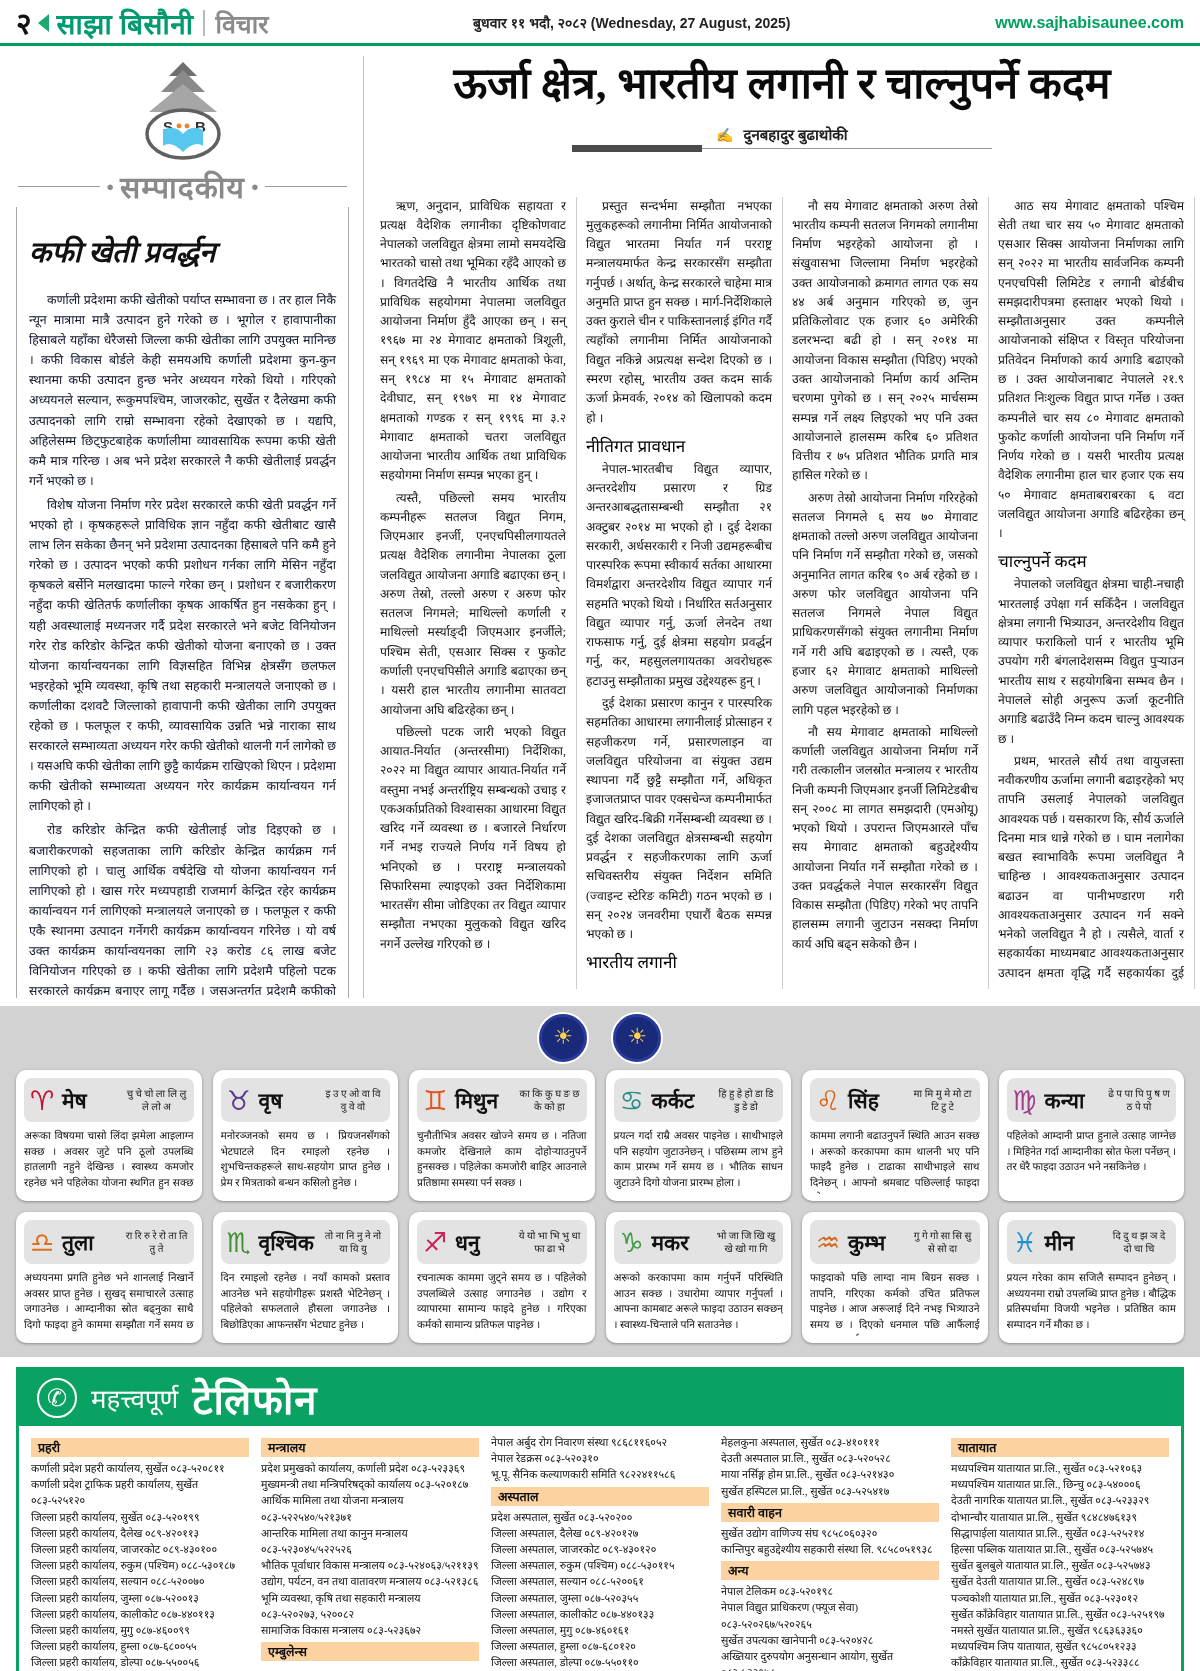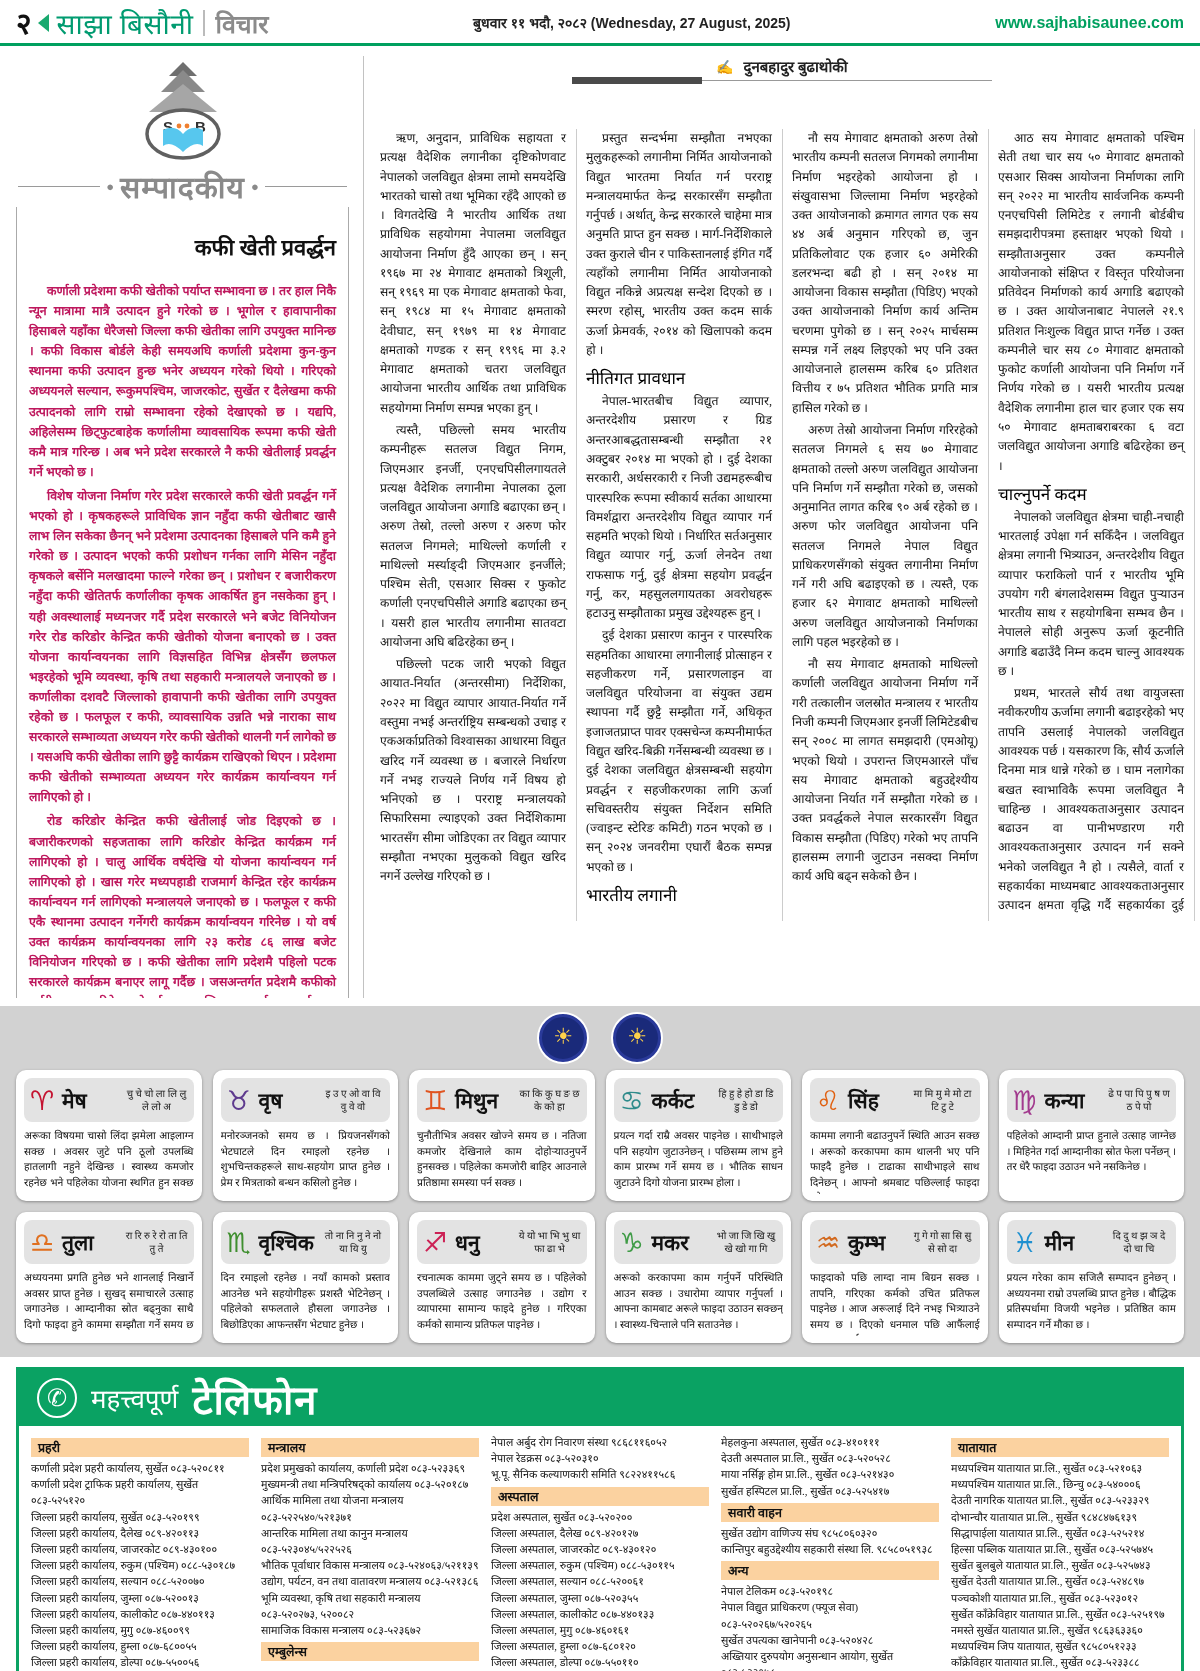--- a/index.html
+++ b/index.html
@@ -3,37 +3,37 @@
 <meta charset="utf-8">
 <style>
   * { margin:0; padding:0; box-sizing:border-box; }
   body { background:#888; font-family:"Liberation Serif","DejaVu Serif",serif; }
   .page { width:1200px; height:1671px; background:#fff; margin:0 auto; position:relative; overflow:hidden; }
 
   
   .topbar { height:46px; display:flex; align-items:center; padding:2px 16px 0 16px; border-bottom:3px solid #00a05f; }
   .pagenum { font-size:30px; font-weight:bold; color:#111; margin-right:6px; }
   .tick { width:0; height:0; border-top:9px solid transparent; border-bottom:9px solid transparent; border-right:11px solid #00a05f; margin-right:8px; opacity:.9; }
-  .masthead { font-size:28px; font-weight:normal; color:#009b70; letter-spacing:.5px; }
+  .masthead { font-size:28px; font-weight:bold; color:#009b70; letter-spacing:.5px; }
   .mast-sep { width:2px; height:26px; background:#bbb; margin:0 10px; }
   .section-name { font-size:25px; font-weight:bold; color:#8b8b8b; }
   .topdate { flex:1; text-align:center; font-size:14px; color:#222; font-weight:bold; font-family:"Liberation Sans",sans-serif; }
   .site { font-size:16px; font-weight:bold; color:#00a05f; font-family:"Liberation Sans",sans-serif; }
 
   
   .mainwrap { display:flex; padding:10px 16px 0 16px; height:952px; overflow:hidden; }
   .editorial { width:348px; flex:none; padding:0 14px 0 0; border-right:1px solid #c2c2c2; }
   .edit-logo { display:block; margin:4px auto 2px auto; }
   .edit-label { display:flex; align-items:center; margin:2px 2px 0 2px; color:#8a8a8a; }
   .edit-label:before, .edit-label:after { content:""; flex:1; border-top:1.5px solid #9a9a9a; }
   .edit-label .dot { color:#8a8a8a; font-size:13px; margin:0 6px; }
   .edit-label .lbl { font-size:30px; font-weight:bold; letter-spacing:1px; }
   .edit-frame { border:1px solid #aaa; border-top:none; padding:8px 12px 10px 12px; min-height:770px; }
-  .edit-title { font-size:22px; font-weight:bold; text-align:right; margin:16px 0 20px 0; color:#111; }
-  .edit-frame p { font-size:12.4px; line-height:1.62; text-align:justify; text-indent:18px; margin-bottom:4px; color:#be185d;font-weight:bold; }
+  .edit-title { font-size:29px; font-weight:bold; text-align:left; margin:16px 0 20px 0; color:#111;font-style:italic; }
+  .edit-frame p { font-size:12.4px; line-height:1.62; text-align:justify; text-indent:18px; margin-bottom:4px; color:#0f172a; }
 
   .article { flex:1; padding-left:16px; }
   .headline { font-size:43px; font-weight:bold; text-align:center; color:#0a0a0a; margin:2px 20px 14px 20px; line-height:1.2; }
   .byline { width:420px; margin:0 auto 4px auto; text-align:center; font-size:15px; font-weight:bold; color:#222; }
   .byline .pen { color:#666; margin-right:6px; font-size:14px; }
   .byrule { width:420px; margin:2px auto 12px auto; height:1px; background:#999; position:relative; }
   .byrule .thick { position:absolute; left:0; top:-3px; width:130px; height:7px; background:#4a4a4a; }
   .cols { column-count:4; column-gap:20px; column-rule:1px solid #ccc; height:792px;margin-top:48px; }
   .cols p { font-size:12.2px; line-height:1.58; text-align:justify; text-indent:16px; margin-bottom:3px; color:#111; }
   .cols h4 { font-size:17px; font-weight:normal; margin:6px 0 3px 0; color:#000; }
@@ -102,20 +102,21 @@
         <h2 class="edit-title">कफी खेती प्रवर्द्धन</h2>
         <div id="edit-paras">
             <p>कर्णाली प्रदेशमा कफी खेतीको पर्याप्त सम्भावना छ । तर हाल निकै न्यून मात्रामा मात्रै उत्पादन हुने गरेको छ । भूगोल र हावापानीका हिसाबले यहाँका धेरैजसो जिल्ला कफी खेतीका लागि उपयुक्त मानिन्छ । कफी विकास बोर्डले केही समयअघि कर्णाली प्रदेशमा कुन-कुन स्थानमा कफी उत्पादन हुन्छ भनेर अध्ययन गरेको थियो । गरिएको अध्ययनले सल्यान, रूकुमपश्चिम, जाजरकोट, सुर्खेत र दैलेखमा कफी उत्पादनको लागि राम्रो सम्भावना रहेको देखाएको छ । यद्यपि, अहिलेसम्म छिट्फुटबाहेक कर्णालीमा व्यावसायिक रूपमा कफी खेती कमै मात्र गरिन्छ । अब भने प्रदेश सरकारले नै कफी खेतीलाई प्रवर्द्धन गर्ने भएको छ ।</p>
             <p>विशेष योजना निर्माण गरेर प्रदेश सरकारले कफी खेती प्रवर्द्धन गर्ने भएको हो । कृषकहरूले प्राविधिक ज्ञान नहुँदा कफी खेतीबाट खासै लाभ लिन सकेका छैनन् भने प्रदेशमा उत्पादनका हिसाबले पनि कमै हुने गरेको छ । उत्पादन भएको कफी प्रशोधन गर्नका लागि मेसिन नहुँदा कृषकले बर्सेनि मलखादमा फाल्ने गरेका छन् । प्रशोधन र बजारीकरण नहुँदा कफी खेतितर्फ कर्णालीका कृषक आकर्षित हुन नसकेका हुन् । यही अवस्थालाई मध्यनजर गर्दै प्रदेश सरकारले भने बजेट विनियोजन गरेर रोड करिडोर केन्द्रित कफी खेतीको योजना बनाएको छ । उक्त योजना कार्यान्वयनका लागि विज्ञसहित विभिन्न क्षेत्रसँग छलफल भइरहेको भूमि व्यवस्था, कृषि तथा सहकारी मन्त्रालयले जनाएको छ । कर्णालीका दशवटै जिल्लाको हावापानी कफी खेतीका लागि उपयुक्त रहेको छ । फलफूल र कफी, व्यावसायिक उन्नति भन्ने नाराका साथ सरकारले सम्भाव्यता अध्ययन गरेर कफी खेतीको थालनी गर्न लागेको छ । यसअघि कफी खेतीका लागि छुट्टै कार्यक्रम राखिएको थिएन । प्रदेशमा कफी खेतीको सम्भाव्यता अध्ययन गरेर कार्यक्रम कार्यान्वयन गर्न लागिएको हो ।</p>
             <p>रोड करिडोर केन्द्रित कफी खेतीलाई जोड दिइएको छ । बजारीकरणको सहजताका लागि करिडोर केन्द्रित कार्यक्रम गर्न लागिएको हो । चालु आर्थिक वर्षदेखि यो योजना कार्यान्वयन गर्न लागिएको हो । खास गरेर मध्यपहाडी राजमार्ग केन्द्रित रहेर कार्यक्रम कार्यान्वयन गर्न लागिएको मन्त्रालयले जनाएको छ । फलफूल र कफी एकै स्थानमा उत्पादन गर्नेगरी कार्यक्रम कार्यान्वयन गरिनेछ । यो वर्ष उक्त कार्यक्रम कार्यान्वयनका लागि २३ करोड ८६ लाख बजेट विनियोजन गरिएको छ । कफी खेतीका लागि प्रदेशमै पहिलो पटक सरकारले कार्यक्रम बनाएर लागू गर्दैछ । जसअन्तर्गत प्रदेशमै कफीको नर्सरी उत्पादन गरिनेछ । यो वर्ष चार वटा जिल्लामा कार्यक्रम कार्यान्वयन गरिनेछ । यो योजना प्रभावकारी कार्यान्वयन भएमा कर्णाली प्रदेशले पनि व्यावसायिक रूपमा कफी खेतीमार्फत लाभ लिन सक्नेछ ।</p>
           </div>
       </div>
     </aside>
 
     <section class="article">
+      <h1 class="headline">ऊर्जा क्षेत्र, भारतीय लगानी र चाल्नुपर्ने कदम</h1>
       <div class="byline">
         <span class="pen">✍</span>
         <span>दुनबहादुर बुढाथोकी</span>
       </div>
       <div class="byrule">
           <span class="thick"></span>
         </div>
       <div class="cols" id="article-body">
           <p>ऋण, अनुदान, प्राविधिक सहायता र प्रत्यक्ष वैदेशिक लगानीका दृष्टिकोणवाट नेपालको जलविद्युत क्षेत्रमा लामो समयदेखि भारतको चासो तथा भूमिका रहँदै आएको छ । विगतदेखि नै भारतीय आर्थिक तथा प्राविधिक सहयोगमा नेपालमा जलविद्युत आयोजना निर्माण हुँदै आएका छन् । सन् १९६७ मा २४ मेगावाट क्षमताको त्रिशूली, सन् १९६९ मा एक मेगावाट क्षमताको फेवा, सन् १९८४ मा १५ मेगावाट क्षमताको देवीघाट, सन् १९७९ मा १४ मेगावाट क्षमताको गण्डक र सन् १९९६ मा ३.२ मेगावाट क्षमताको चतरा जलविद्युत आयोजना भारतीय आर्थिक तथा प्राविधिक सहयोगमा निर्माण सम्पन्न भएका हुन् ।</p>
           <p>त्यस्तै, पछिल्लो समय भारतीय कम्पनीहरू सतलज विद्युत निगम, जिएमआर इनर्जी, एनएचपिसीलगायतले प्रत्यक्ष वैदेशिक लगानीमा नेपालका ठूला जलविद्युत आयोजना अगाडि बढाएका छन् । अरुण तेस्रो, तल्लो अरुण र अरुण फोर सतलज निगमले; माथिल्लो कर्णाली र माथिल्लो मर्स्याङ्दी जिएमआर इनर्जीले; पश्चिम सेती, एसआर सिक्स र फुकोट कर्णाली एनएचपिसीले अगाडि बढाएका छन् । यसरी हाल भारतीय लगानीमा सातवटा आयोजना अघि बढिरहेका छन् ।</p>

